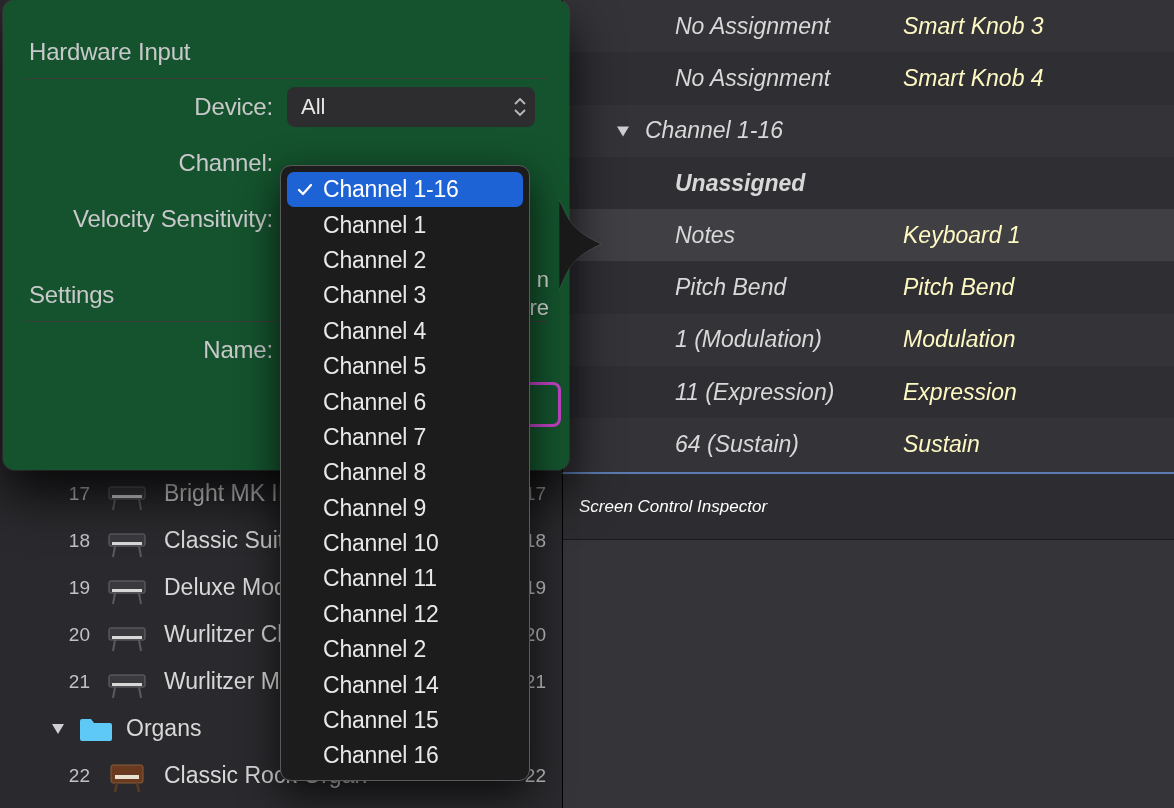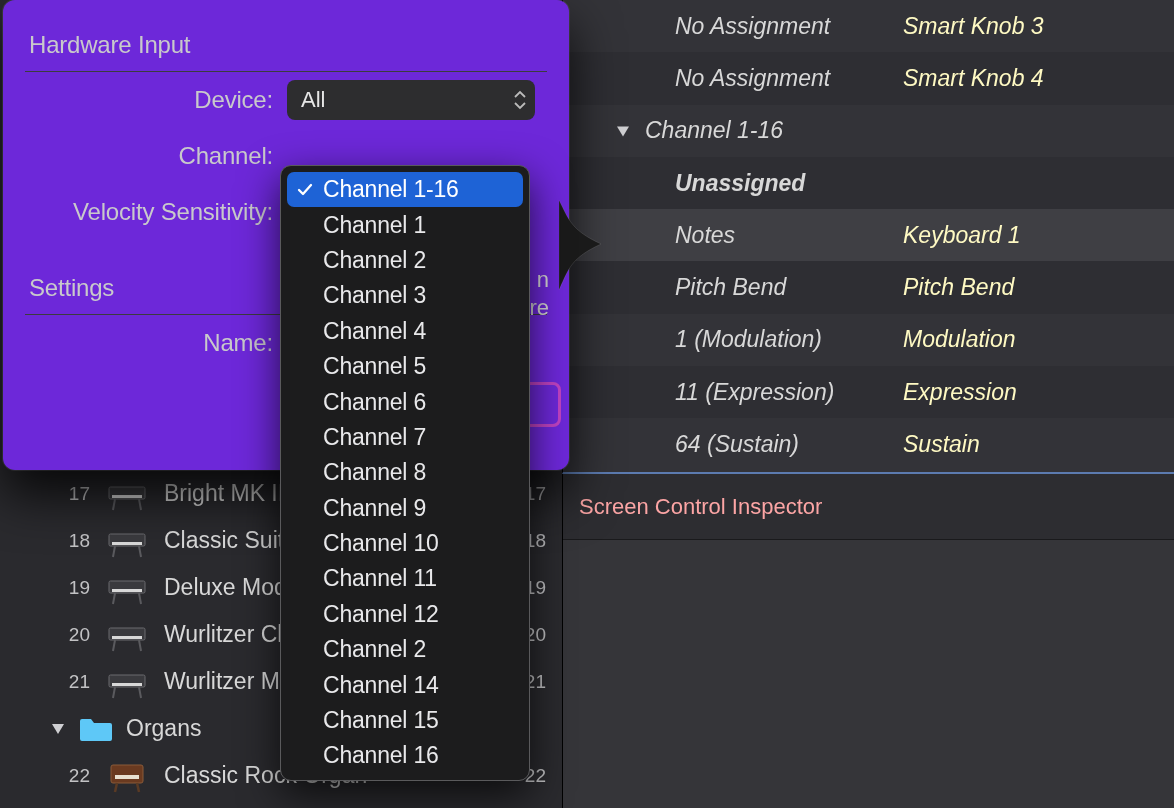--- a/index.html
+++ b/index.html
@@ -13,25 +13,25 @@
       color: #d8d8d8;
     }
 
     
     .popover {
       position: absolute;
       left: 3px;
       top: 0px;
       width: 566px;
       height: 470px;
-      background: #6d28d9;
+      background: #14532d;
       border-radius: 12px;
       z-index: 5;
       box-shadow: 0 0 0 1px rgba(255,255,255,0.08), 0 25px 50px rgba(0,0,0,0.8);
-      padding: 7px 22px 18px 22px;
+      padding: 14px 22px 18px 22px;
     }
     .pop-section-header {
       font-size: 24px;
       color: #c9c9cb;
       padding: 24px 0 12px 4px;
       border-bottom: 1px solid #3c3c3e;
       letter-spacing: -0.2px;
     }
     .pop-row {
       display: flex;
@@ -243,23 +243,24 @@
       bottom: 0;
       background: #353539;
       border-left: 1px solid #000;
     }
     .sci-header {
       height: 66px;
       background: #2d2d31;
       padding-left: 16px;
       display: flex;
       align-items: center;
-      font-size: 22px;
-      color: #fca5a5;
+      font-size: 17px;
+      color: #ffffff;
       border-bottom: 1px solid #1a1a1c;
+      font-style: italic;
     }
   </style>
 </head>
 <body>
 
 <div class="assign-panel">
   <div id="assign-rows">
       <div class="assign-row indent-row">
         <div class="cell-left"><span>No Assignment</span></div>
         <div class="cell-right">Smart Knob 3</div>

